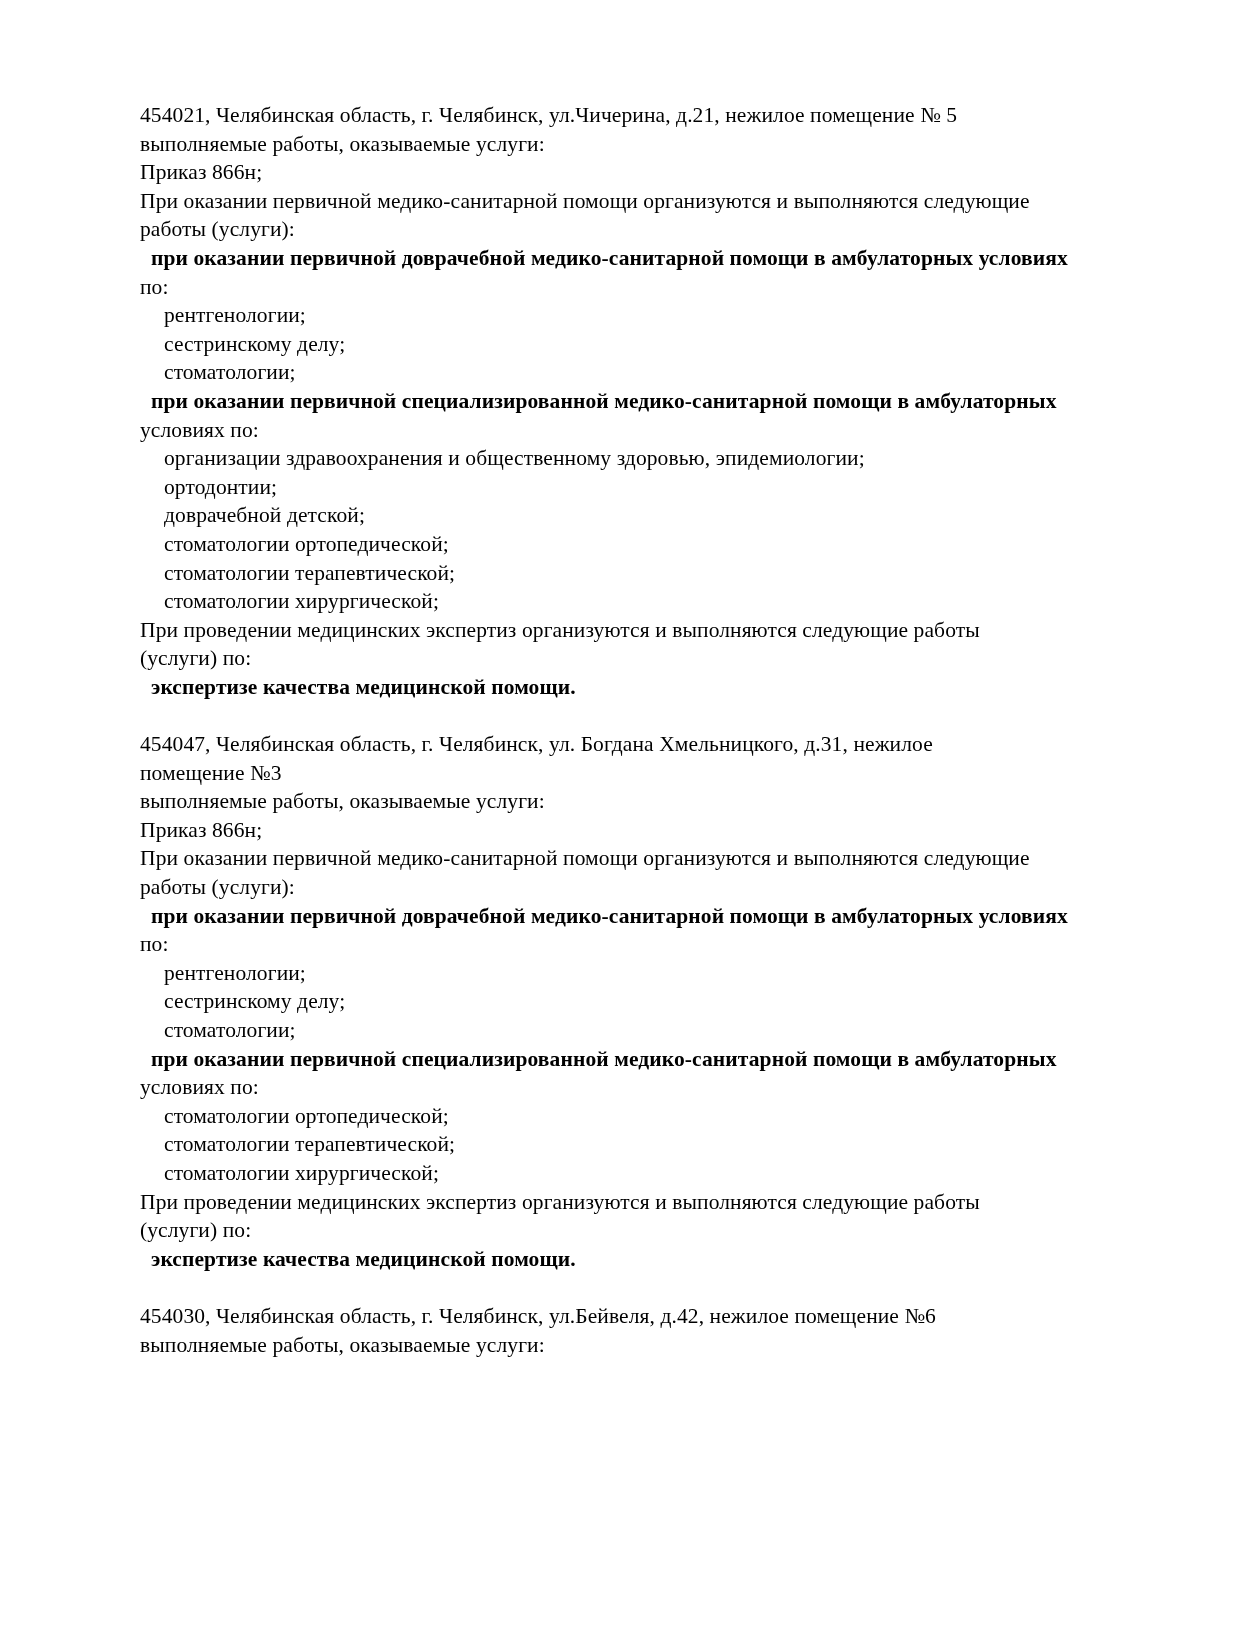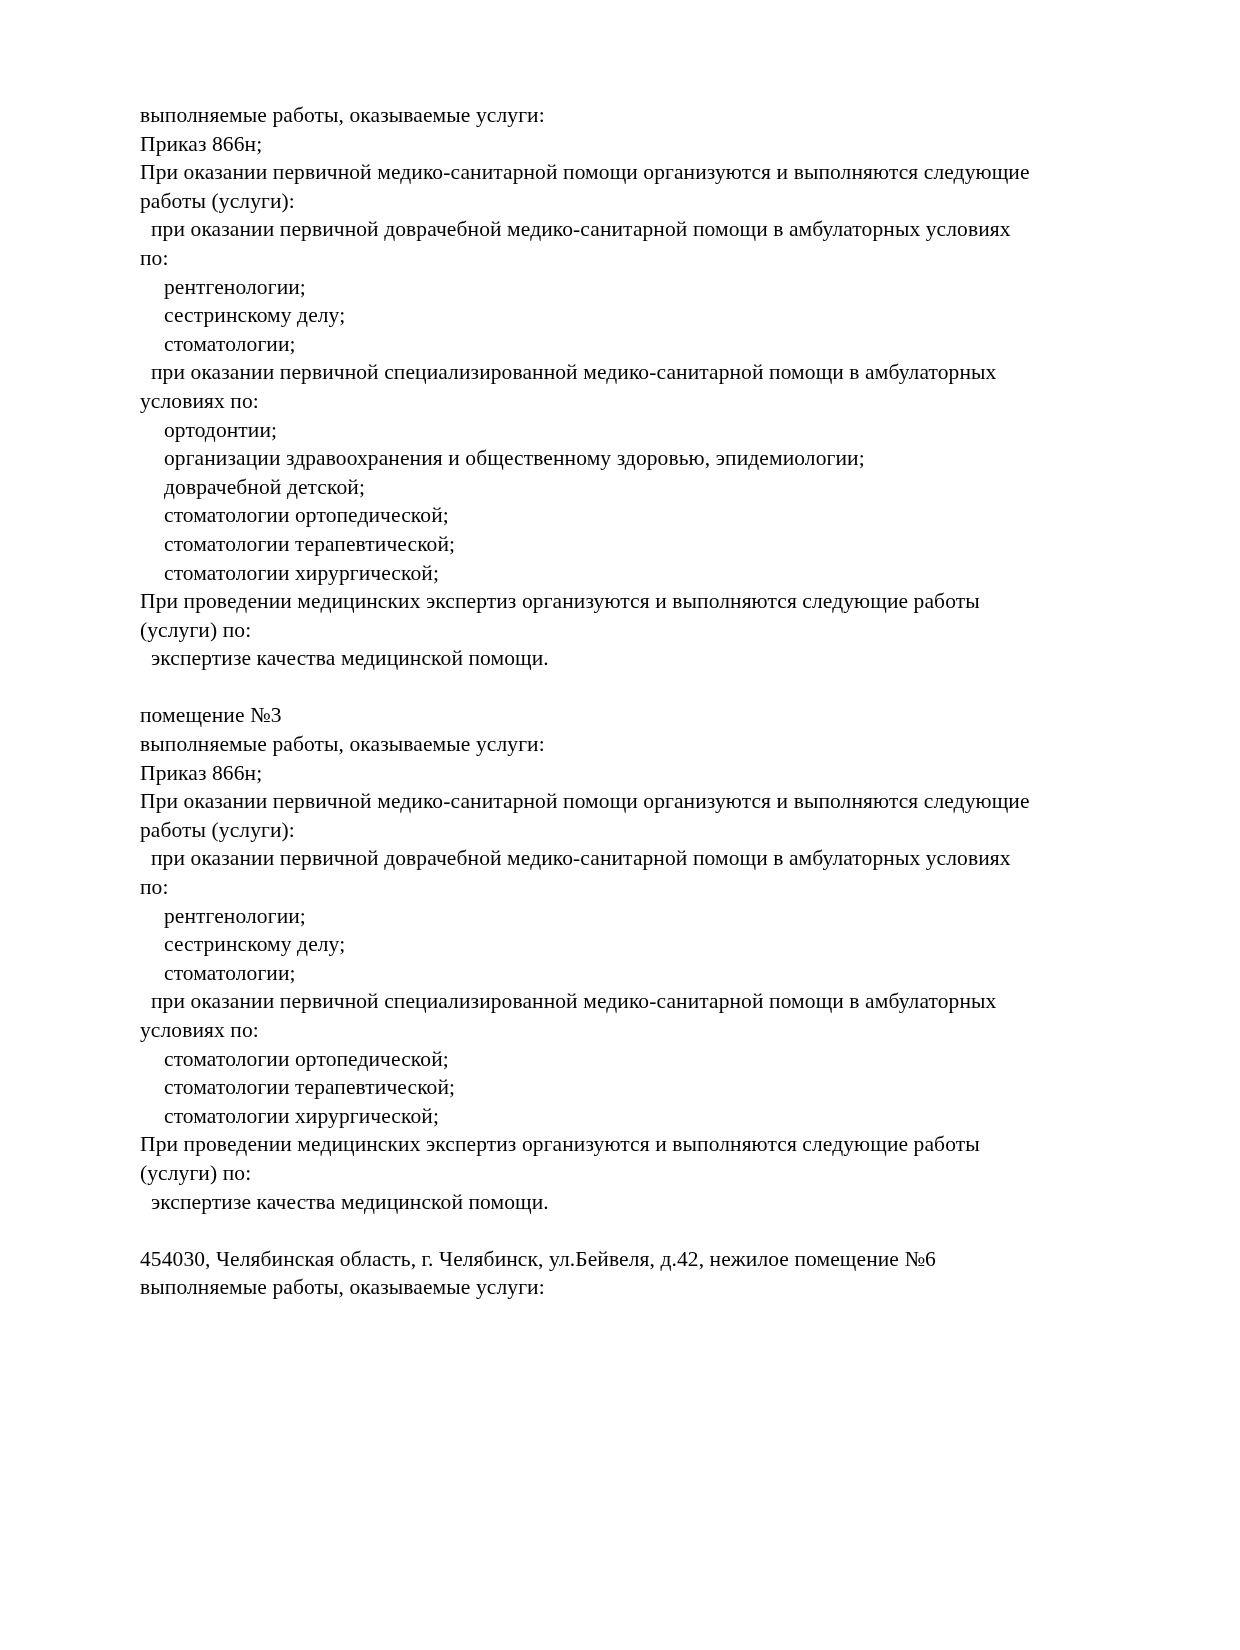--- a/index.html
+++ b/index.html
@@ -27,51 +27,53 @@
   .section:last-child {
     margin-bottom: 16px;
   }
   .line {
     font-size: 21.5px;
     line-height: 28.6px;
     white-space: pre;
     letter-spacing: 0.1px;
   }
   .indent-0 { padding-left: 0; }
-  .indent-1 { padding-left: 11px; }
+  .indent-1 { padding-left: 11px; font-weight: bold; }
   .indent-2 { padding-left: 24px; }
 </style>
 </head>
 <body>
 
 <div class="page">
   <div id="document-body">
       <div class="section">
+        <div class="line indent-0">454021, Челябинская область, г. Челябинск, ул.Чичерина, д.21, нежилое помещение № 5</div>
         <div class="line indent-0">выполняемые работы, оказываемые услуги:</div>
         <div class="line indent-0">Приказ 866н;</div>
         <div class="line indent-0">При оказании первичной медико-санитарной помощи организуются и выполняются следующие</div>
         <div class="line indent-0">работы (услуги):</div>
         <div class="line indent-1">при оказании первичной доврачебной медико-санитарной помощи в амбулаторных условиях</div>
         <div class="line indent-0">по:</div>
         <div class="line indent-2">рентгенологии;</div>
         <div class="line indent-2">сестринскому делу;</div>
         <div class="line indent-2">стоматологии;</div>
         <div class="line indent-1">при оказании первичной специализированной медико-санитарной помощи в амбулаторных</div>
         <div class="line indent-0">условиях по:</div>
+        <div class="line indent-2">организации здравоохранения и общественному здоровью, эпидемиологии;</div>
         <div class="line indent-2">ортодонтии;</div>
-        <div class="line indent-2">организации здравоохранения и общественному здоровью, эпидемиологии;</div>
         <div class="line indent-2">доврачебной детской;</div>
         <div class="line indent-2">стоматологии ортопедической;</div>
         <div class="line indent-2">стоматологии терапевтической;</div>
         <div class="line indent-2">стоматологии хирургической;</div>
         <div class="line indent-0">При проведении медицинских экспертиз организуются и выполняются следующие работы</div>
         <div class="line indent-0">(услуги) по:</div>
         <div class="line indent-1">экспертизе качества медицинской помощи.</div>
       </div>
       <div class="section">
+        <div class="line indent-0">454047, Челябинская область, г. Челябинск, ул. Богдана Хмельницкого, д.31, нежилое</div>
         <div class="line indent-0">помещение №3</div>
         <div class="line indent-0">выполняемые работы, оказываемые услуги:</div>
         <div class="line indent-0">Приказ 866н;</div>
         <div class="line indent-0">При оказании первичной медико-санитарной помощи организуются и выполняются следующие</div>
         <div class="line indent-0">работы (услуги):</div>
         <div class="line indent-1">при оказании первичной доврачебной медико-санитарной помощи в амбулаторных условиях</div>
         <div class="line indent-0">по:</div>
         <div class="line indent-2">рентгенологии;</div>
         <div class="line indent-2">сестринскому делу;</div>
         <div class="line indent-2">стоматологии;</div>

